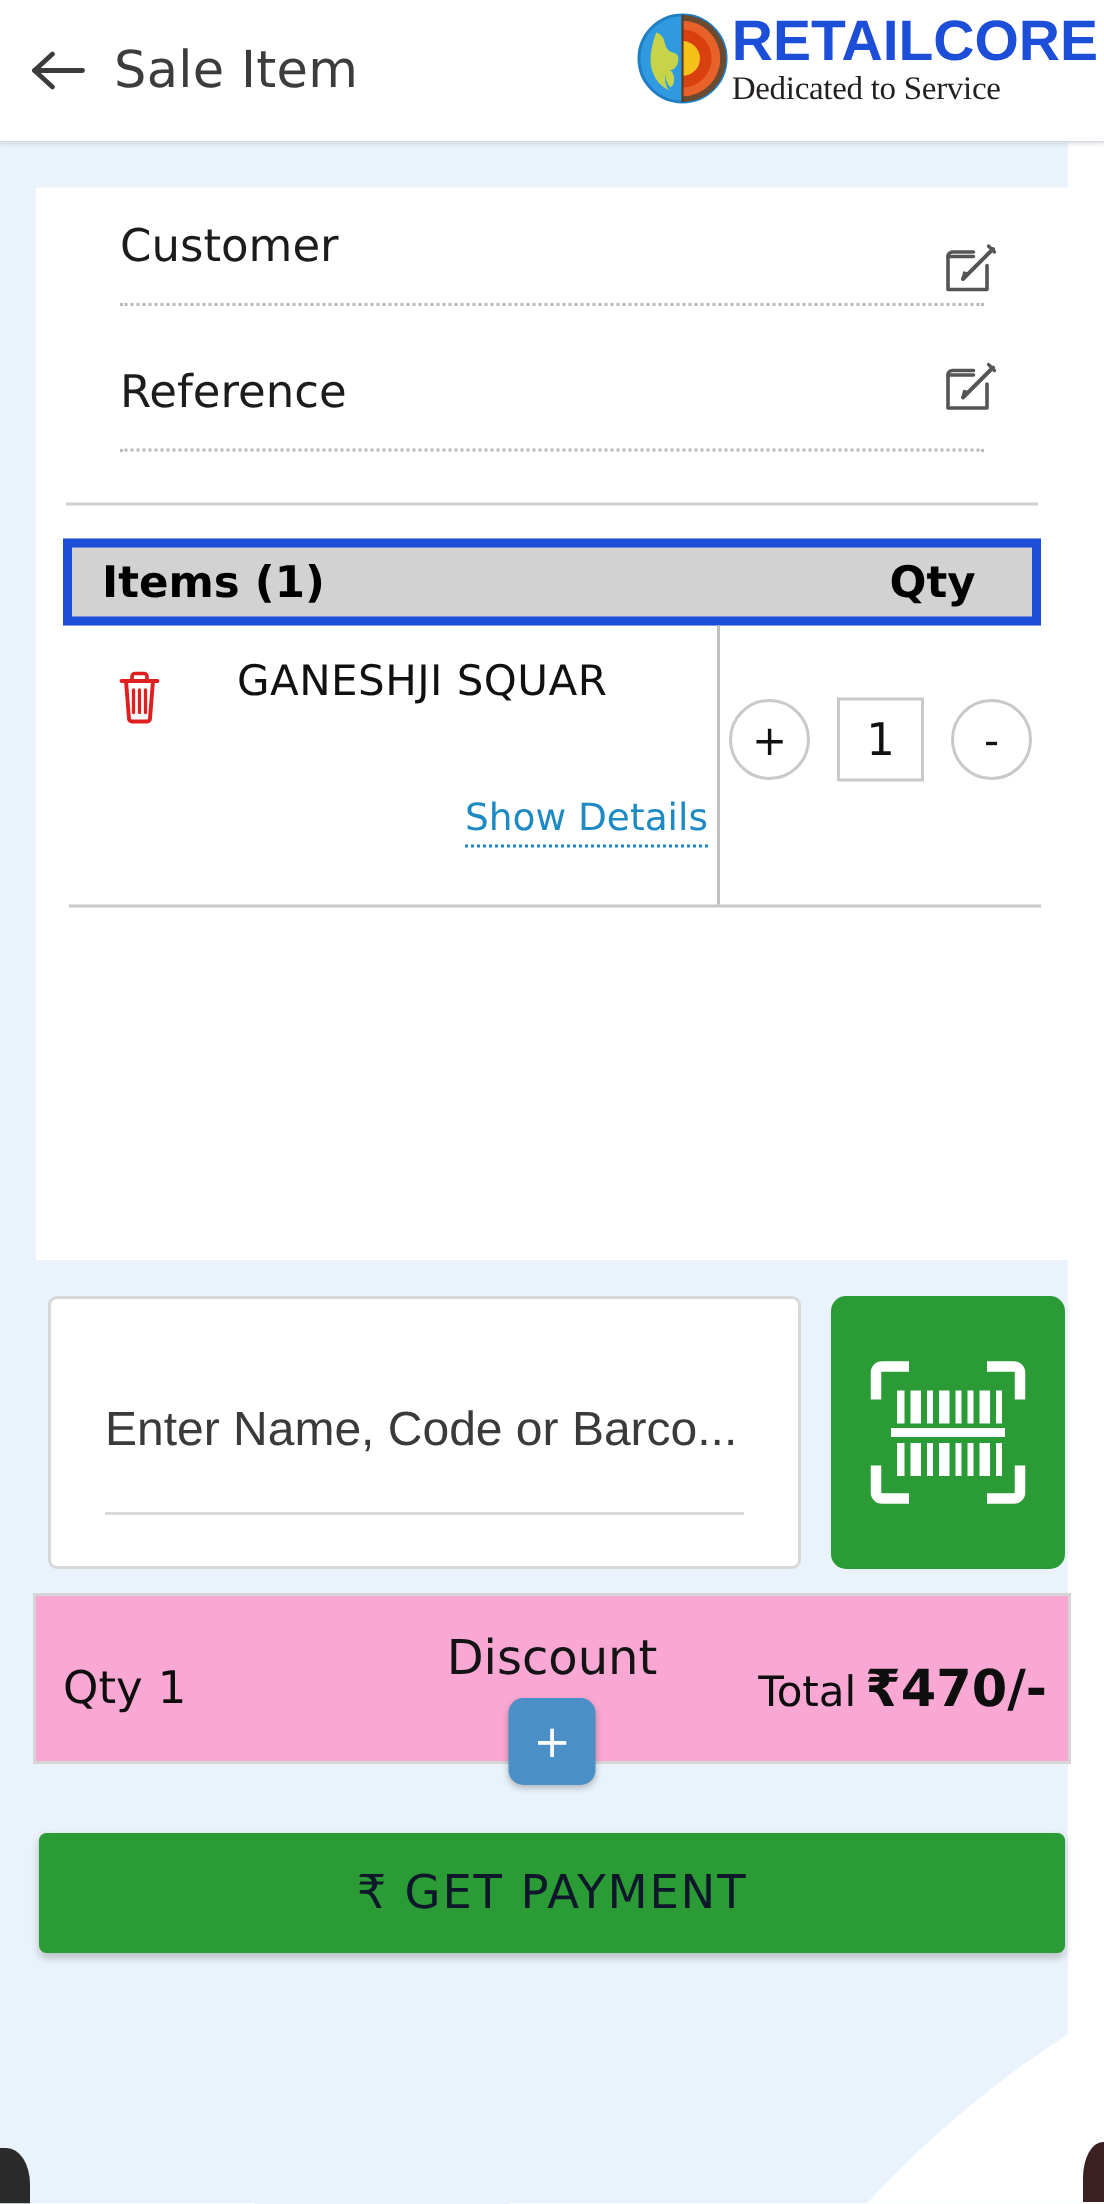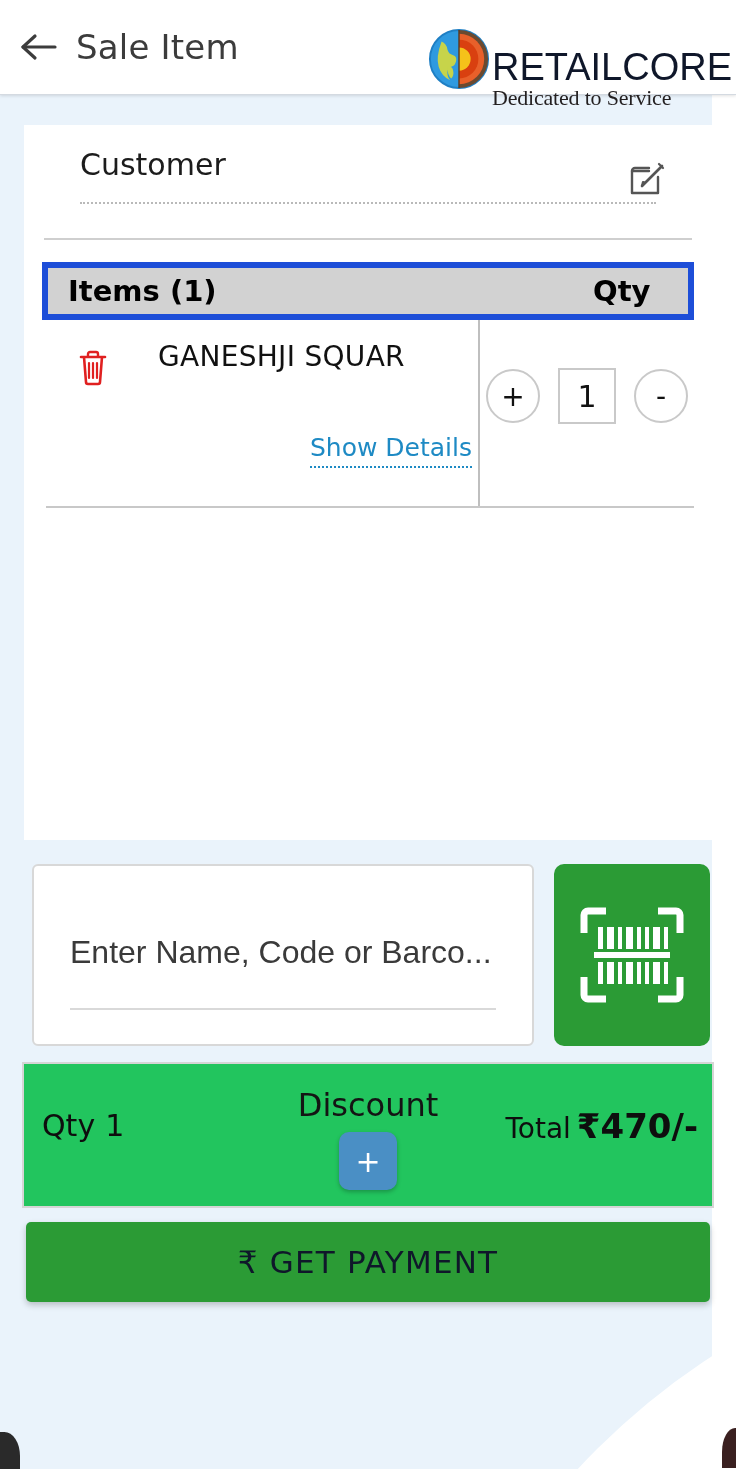--- a/index.html
+++ b/index.html
@@ -90,25 +90,24 @@
     position: absolute;
     right: 4px; top: 8px;
     display: flex;
     align-items: center;
   }
   .brand-globe { width: 62px; height: 62px; flex: none; }
   .brand-text { margin-left: 2px; line-height: 1; }
   .brand-name {
     font-size: 38px;
     letter-spacing: 0px;
-    color: #0f172a;
+    color: #1d4ed8;
     font-family: "Liberation Sans", sans-serif;
-    font-weight: 400;
+    font-weight: 700;
     display: block;
-    margin-top: 40px;
   }
   .brand-tag {
     font-size: 22px;
     color: #231f20;
     font-family: Liberation Serif, serif;
     display: block;
     margin-top: 1px;
     letter-spacing: -0.2px;
   }
 
@@ -287,22 +286,22 @@
     border-radius: 10px;
     z-index: 10;
     display: flex; align-items: center; justify-content: center;
     cursor: pointer;
   }
 
   
   .summary {
     position: absolute;
     left: 22px; top: 1062px;
-    width: 692px; height: 146px;
-    background: #22c55e;
+    width: 692px; height: 114px;
+    background: #f9a8d4;
     border: 2px solid #d5d5d5;
     z-index: 10;
     display: flex;
     align-items: center;
     position: absolute;
   }
   .sum-qty {
     position: absolute;
     left: 18px; top: 44px;
     font-size: 30px;
@@ -412,20 +411,33 @@
           <path d="M4 10 h17 M4 10 v22 h26 v-16" fill="none" stroke="#555555" stroke-width="2.4" stroke-linecap="round" stroke-linejoin="round"></path>
           <path d="M4 10 a3 3 0 0 1 3 -3 h14" fill="none" stroke="#555555" stroke-width="2.4" stroke-linecap="round"></path>
           <path d="M30 32 a3 3 0 0 0 0 -3" fill="none" stroke="#555555" stroke-width="0"></path>
           <line x1="14" y1="25" x2="34" y2="5" stroke="#555555" stroke-width="2.6" stroke-linecap="round"></line>
           <polyline points="14,25 15,21 18,22" fill="none" stroke="#555555" stroke-width="2.2" stroke-linejoin="round"></polyline>
           <line x1="31" y1="3" x2="35" y2="7" stroke="#555555" stroke-width="2.2" stroke-linecap="round"></line>
         </svg>
       </div>
     </div>
 
+    <div class="field-row second">
+      <div class="field-label">Reference</div>
+      <div class="field-dots"></div>
+      <div class="edit-icon">
+        <svg width="38" height="38" viewBox="0 0 38 38">
+          <path d="M4 10 h17 M4 10 v22 h26 v-16" fill="none" stroke="#555555" stroke-width="2.4" stroke-linecap="round" stroke-linejoin="round"></path>
+          <path d="M4 10 a3 3 0 0 1 3 -3 h14" fill="none" stroke="#555555" stroke-width="2.4" stroke-linecap="round"></path>
+          <line x1="14" y1="25" x2="34" y2="5" stroke="#555555" stroke-width="2.6" stroke-linecap="round"></line>
+          <polyline points="14,25 15,21 18,22" fill="none" stroke="#555555" stroke-width="2.2" stroke-linejoin="round"></polyline>
+          <line x1="31" y1="3" x2="35" y2="7" stroke="#555555" stroke-width="2.2" stroke-linecap="round"></line>
+        </svg>
+      </div>
+    </div>
 
     <div class="card-divider"></div>
 
     <div class="items-head">
       <div class="items-head-label">Items (1)</div>
       <div class="items-head-qty">Qty</div>
     </div>
 
     <div class="item-row">
       <div class="item-left">

